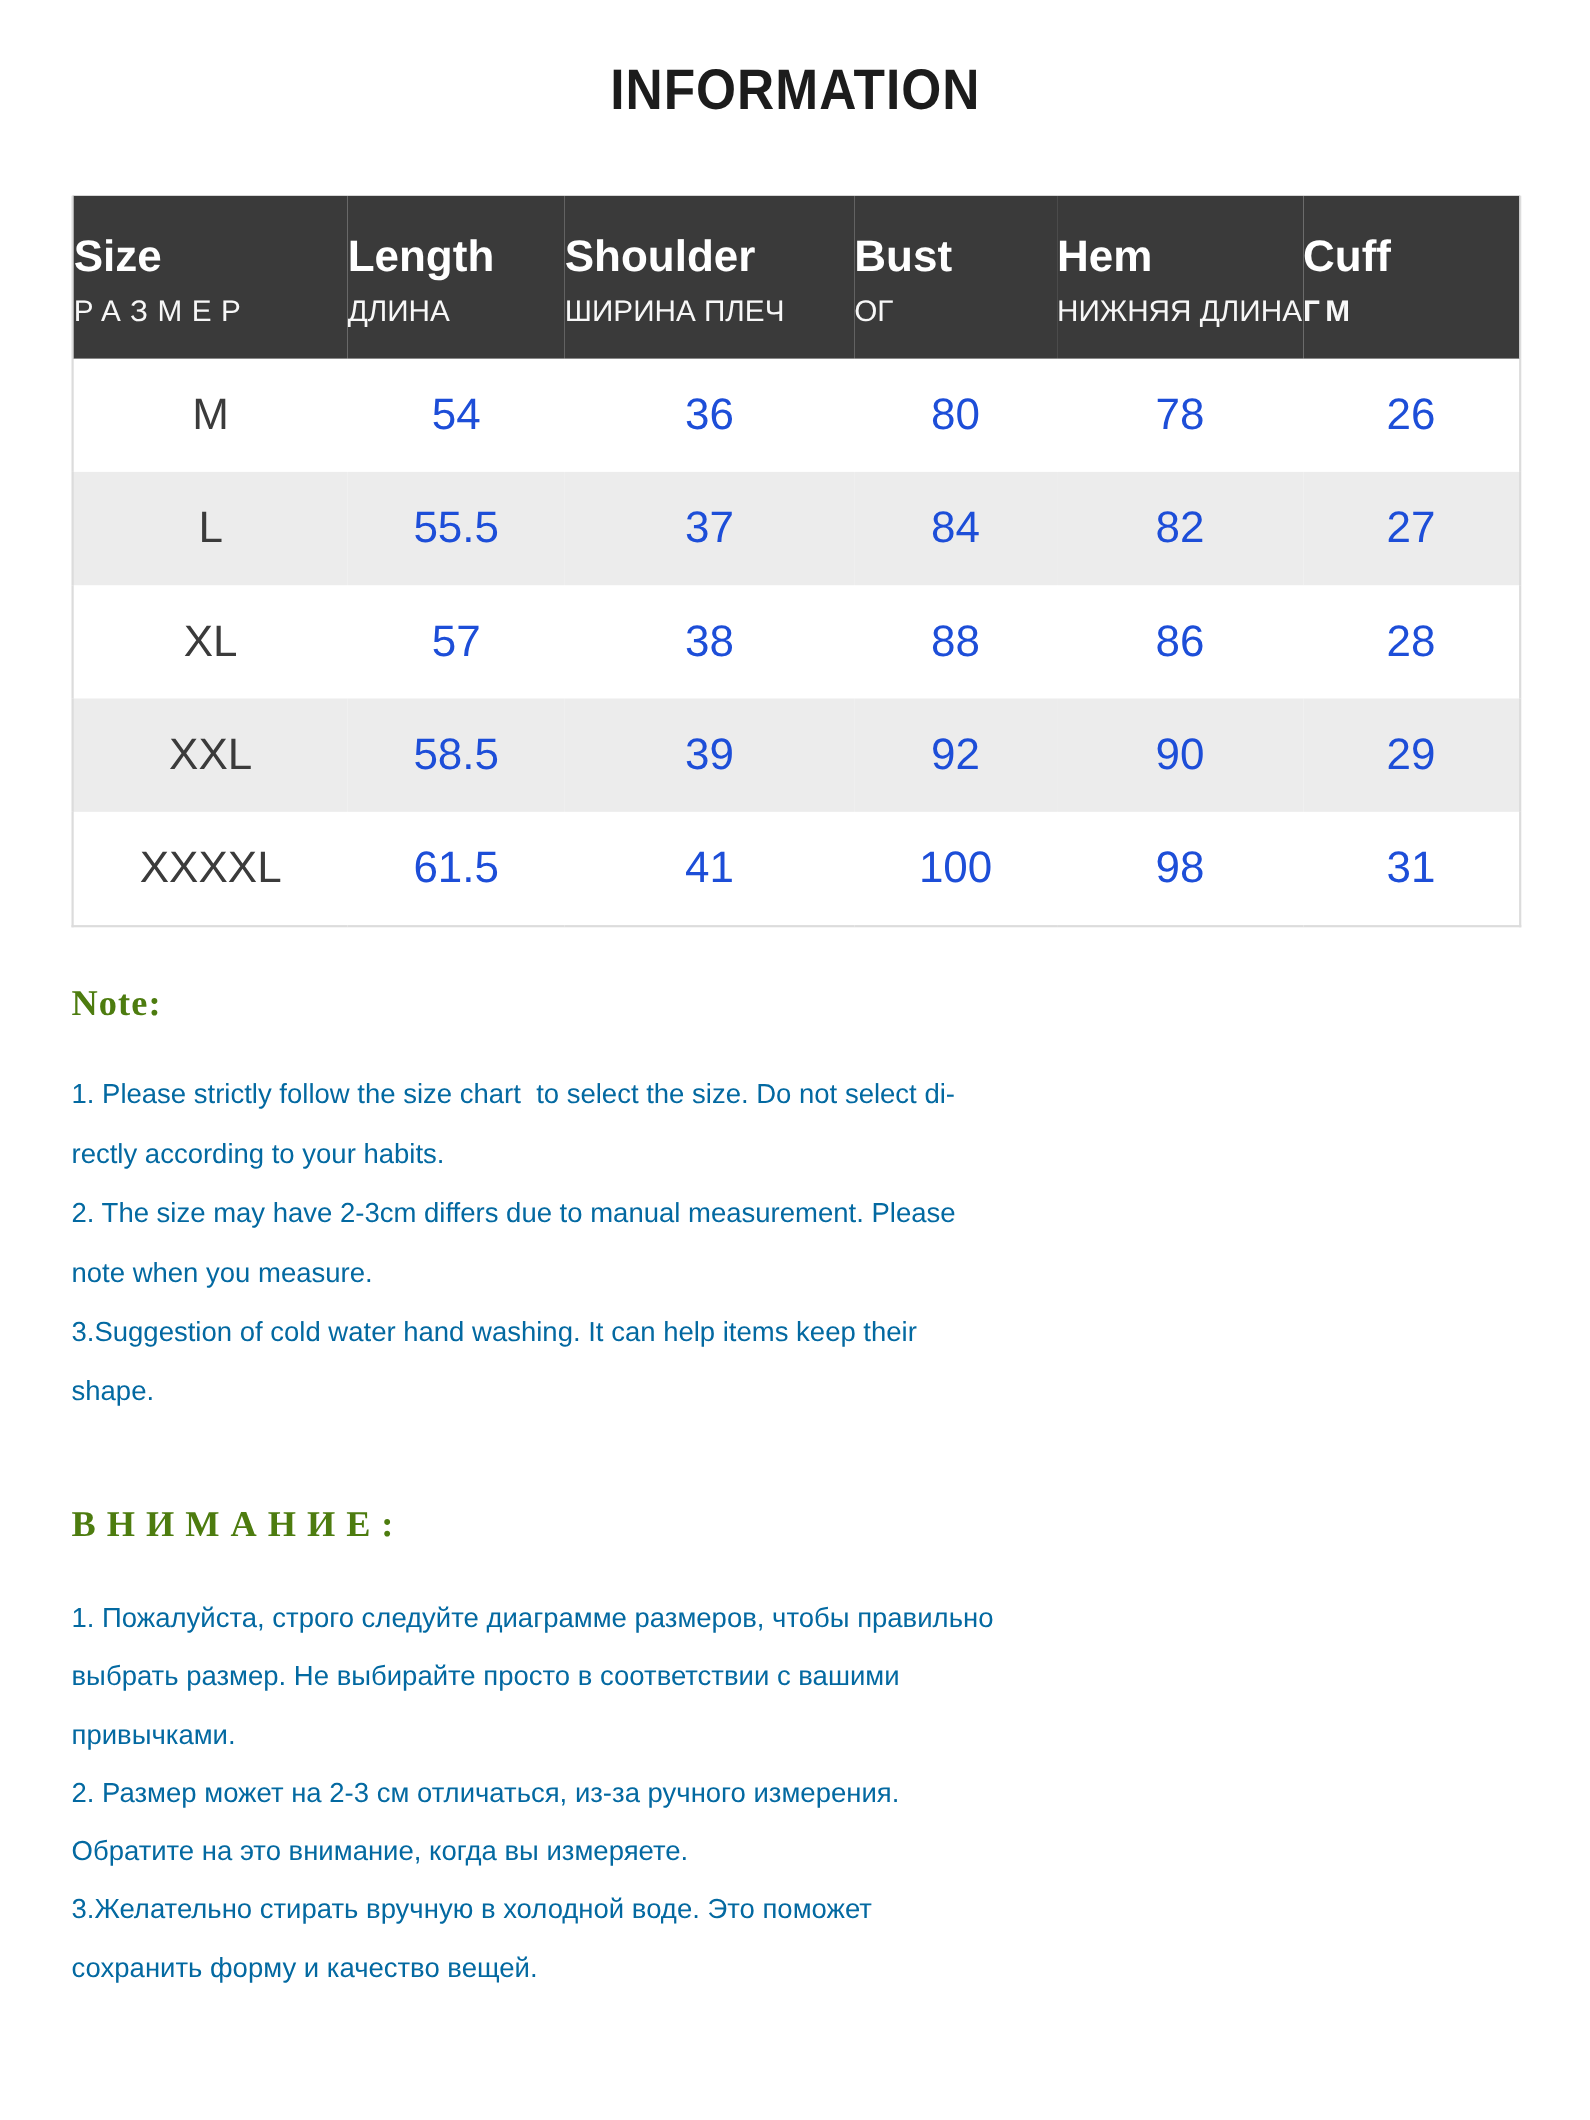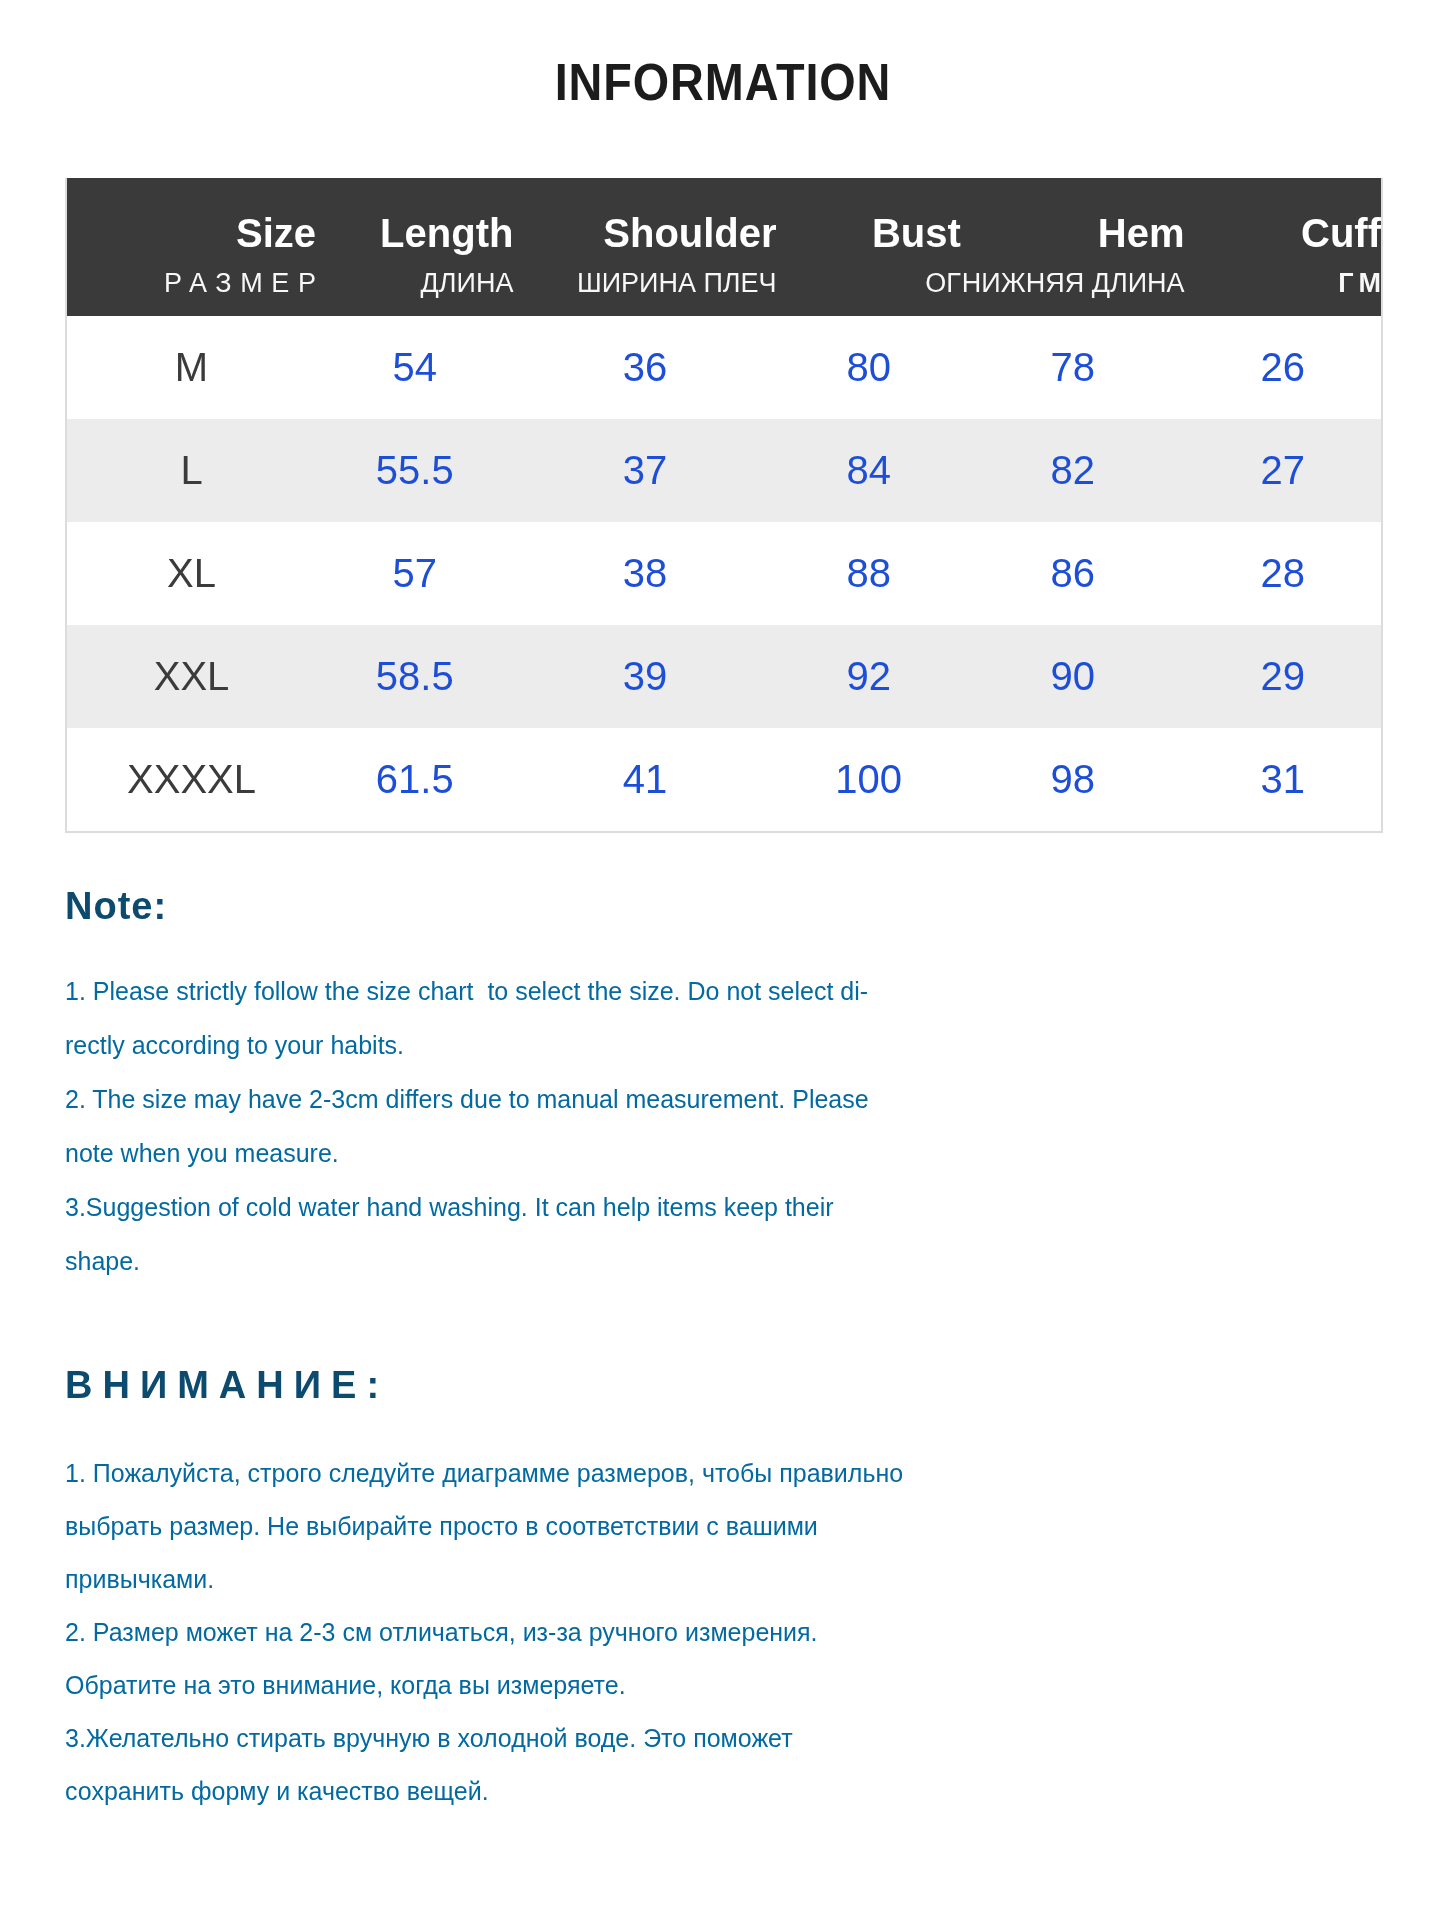--- a/index.html
+++ b/index.html
@@ -36,22 +36,22 @@
   }
   col.c1 { width: 19%; }
   col.c2 { width: 15%; }
   col.c3 { width: 20%; }
   col.c4 { width: 14%; }
   col.c5 { width: 17%; }
   col.c6 { width: 15%; }
   thead th {
     background: var(--header-bg, #3a3a3a);
     color: var(--header-text, #ffffff);
-    padding: 32px 0 20px 0;
-    text-align: right;
+    padding: 32px 0 30px 0;
+    text-align: left;
     font-weight: normal;
     vertical-align: top;
   }
   .h-en { font-size: 40px; font-weight: bold; line-height: 46px; }
   .h-ru { font-size: 27px; font-weight: normal; line-height: 26px; margin-top: 14px; opacity: 0.96; }
   th.col-size .h-ru { letter-spacing: 0.32em; margin-right: -0.32em; }
   th.col-cuff .h-ru { letter-spacing: 0.18em; margin-right: -0.18em; font-weight: bold; }
   tbody td {
     height: 101px;
     text-align: center;
@@ -59,24 +59,25 @@
     font-size: 40px;
     color: #1d4ed8;
   }
   tbody tr:nth-child(even) { background: var(--row-alt-bg, #ececec); }
   tbody td.size-cell { color: #3b3b3b; }
 
   
   .note-block { margin-left: 65px; margin-right: 60px; }
   .note-en { margin-top: 52px; }
   .note-heading {
-    font-size: 38px;
+    font-size: 33px;
     font-weight: 600;
-    color: #0c4a6e;
+    color: #4d7c0f;
     letter-spacing: 1px;
+    font-family: Liberation Serif, serif;
   }
   .note-lines { margin-top: 36px; }
   .note-line {
     font-size: 25px;
     line-height: 54px;
     color: #0369a1;
     white-space: pre;
   }
   .note-ru { margin-top: 76px; }
   .note-ru .note-heading { letter-spacing: 10px; font-weight: 600; }

